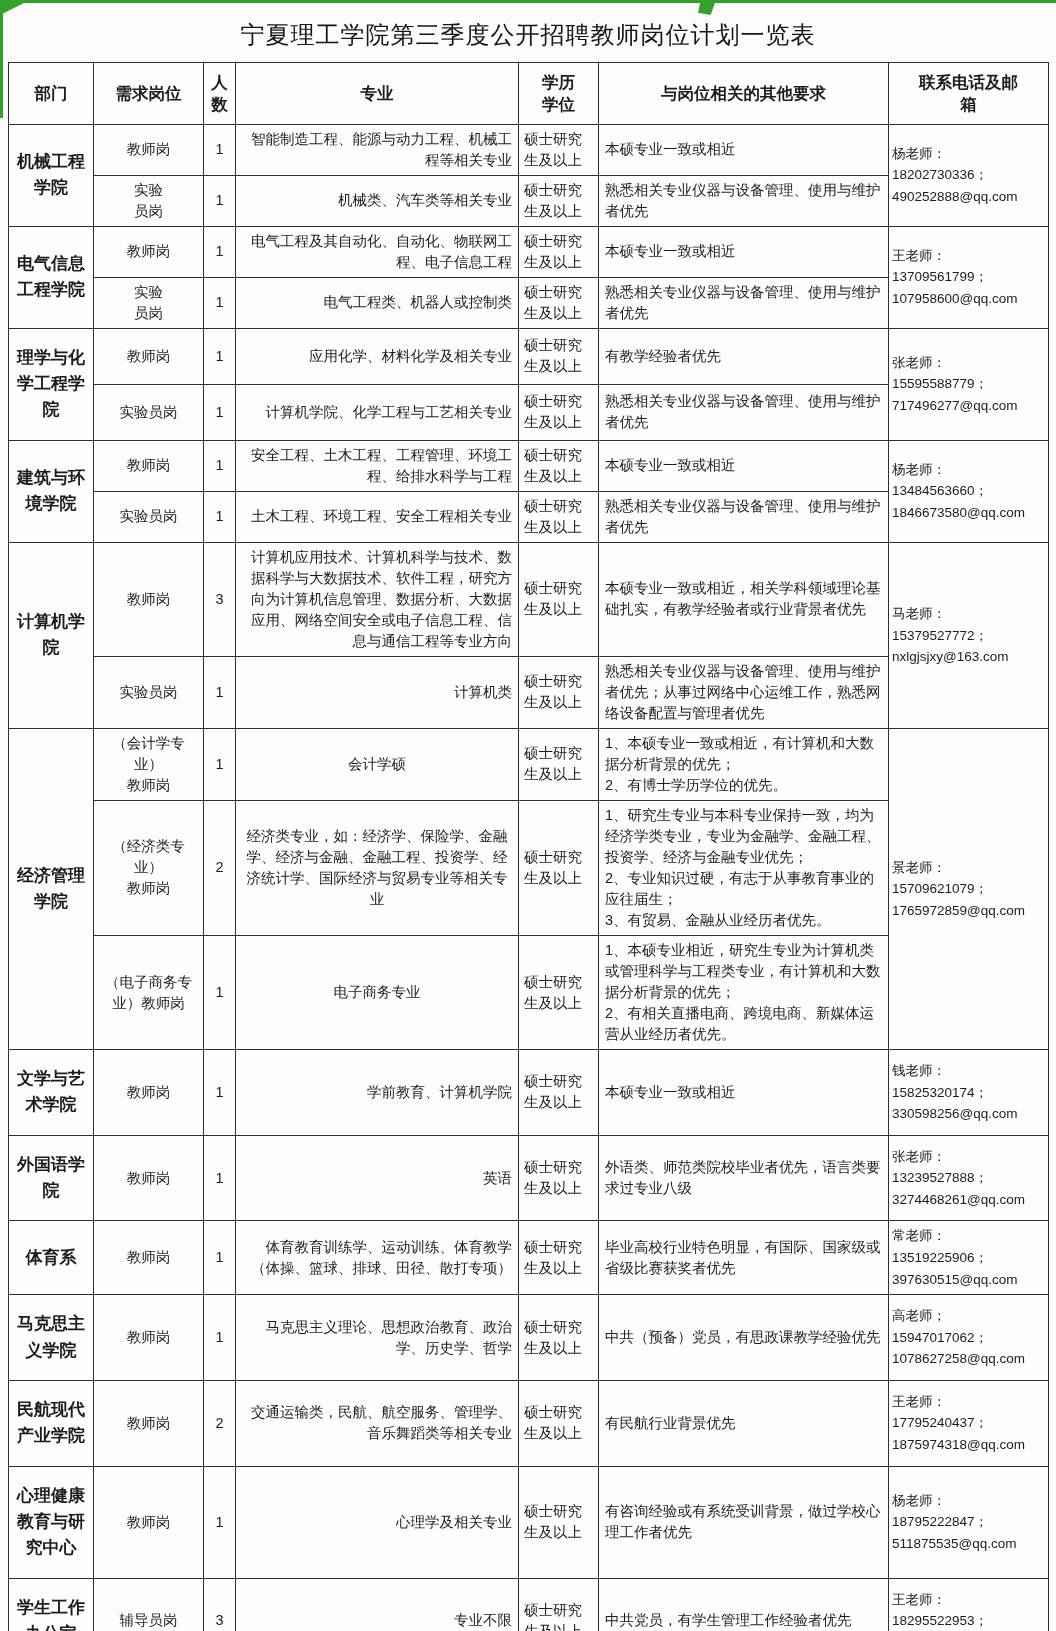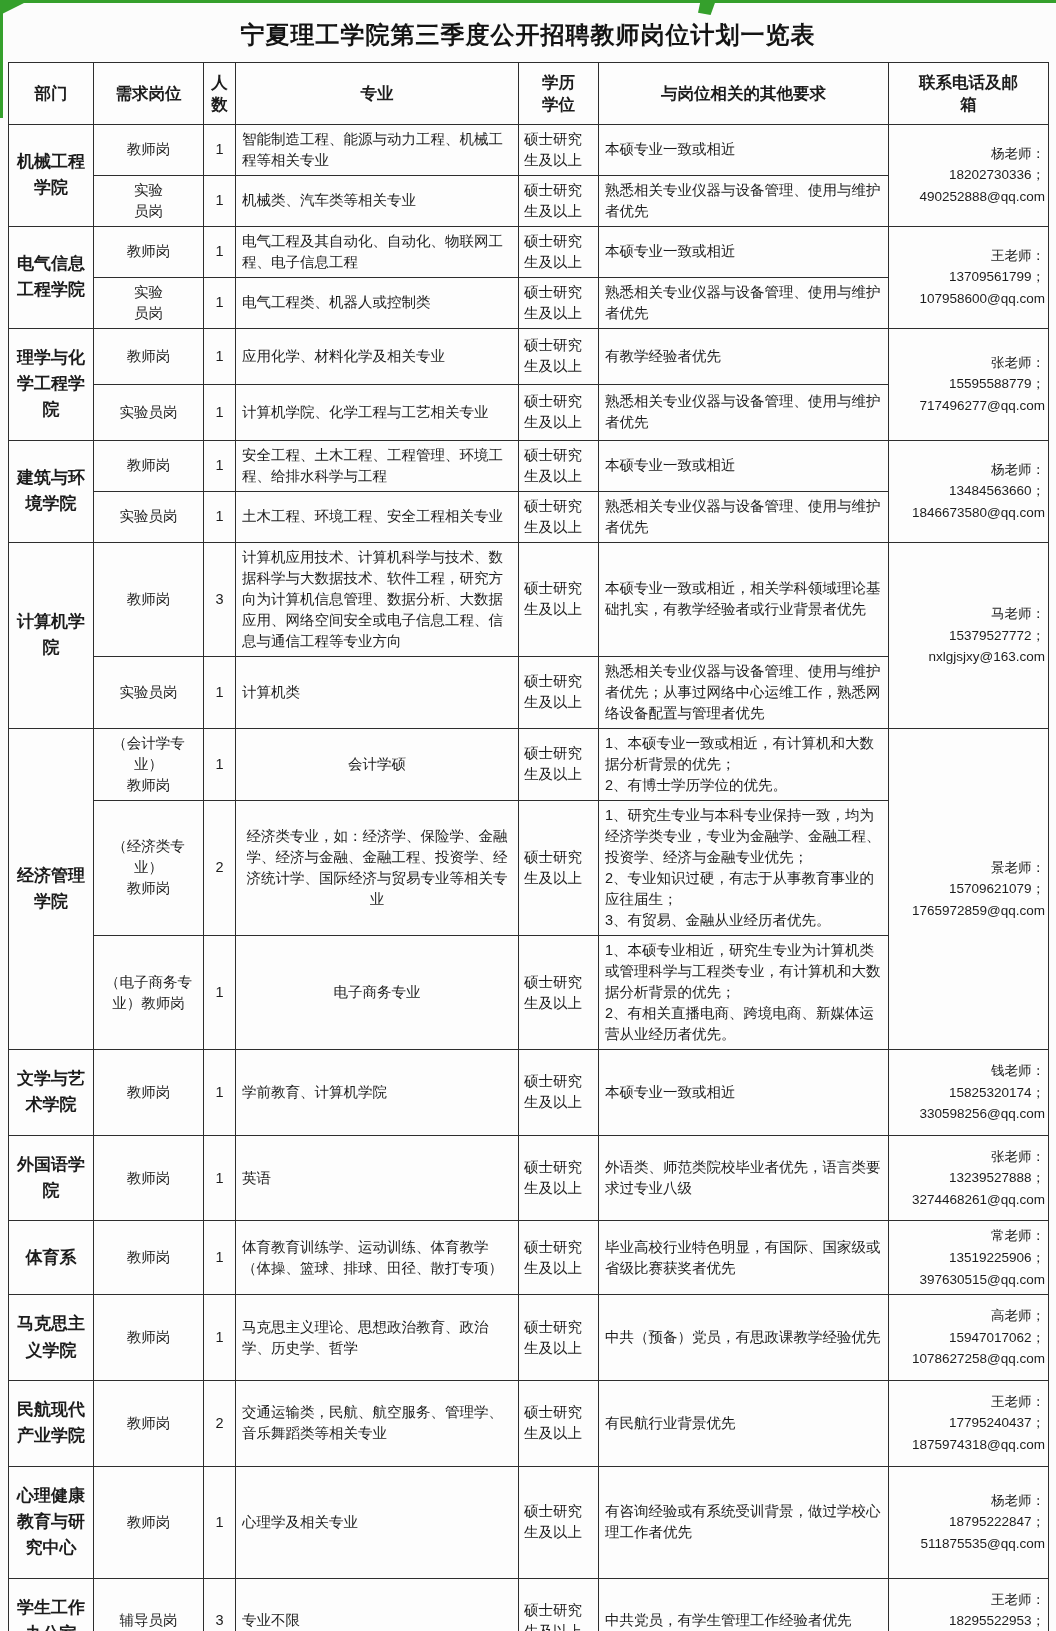--- a/index.html
+++ b/index.html
@@ -20,21 +20,21 @@
   .top-line { position:absolute; top:0; left:0; right:0; height:3px; background:#35a02c; }
   .left-line { position:absolute; top:0; left:0; width:3px; height:118px; background:#35a02c; }
   .corner-blob { position:absolute; top:0; left:0; width:30px; height:15px; background:#35a02c;
                  clip-path:polygon(0 0,100% 0,55% 45%,0 100%); }
   .title-tick { position:absolute; top:0; left:698px; width:18px; height:15px; background:#35a02c;
                 clip-path:polygon(15% 0,100% 0,70% 100%,0 85%); }
 
   .title {
     text-align:center;
     font-size:24px;
-    font-weight:bold;
+    font-weight:normal;
     color:#141414;
     padding:13px 0 11px 0;
     letter-spacing:1px;
   }
   table.jobs {
     width:1040px;
     border-collapse:collapse;
     table-layout:fixed;
     background:#fdfdfd;
   }
@@ -57,26 +57,26 @@
   }
   td.dept {
     font-weight:bold;
     font-size:17px;
     text-align:center;
     line-height:1.55;
     padding:16px 3px;
   }
   td.post { text-align:center; white-space:pre-line; }
   td.count { text-align:center; padding:4px 2px; }
-  td.major { text-align:left; }
+  td.major { text-align:right; }
   td.major.center { text-align:center; }
   td.degree { text-align:left; padding:4px 5px; }
   td.req { text-align:left; white-space:pre-line; }
   td.contact {
-    text-align:right;
+    text-align:left;
     white-space:pre-line;
     font-size:13.5px;
     line-height:1.6;
     padding:4px 3px;
   }
 </style>
 </head>
 <body>
 
 <div class="page">

